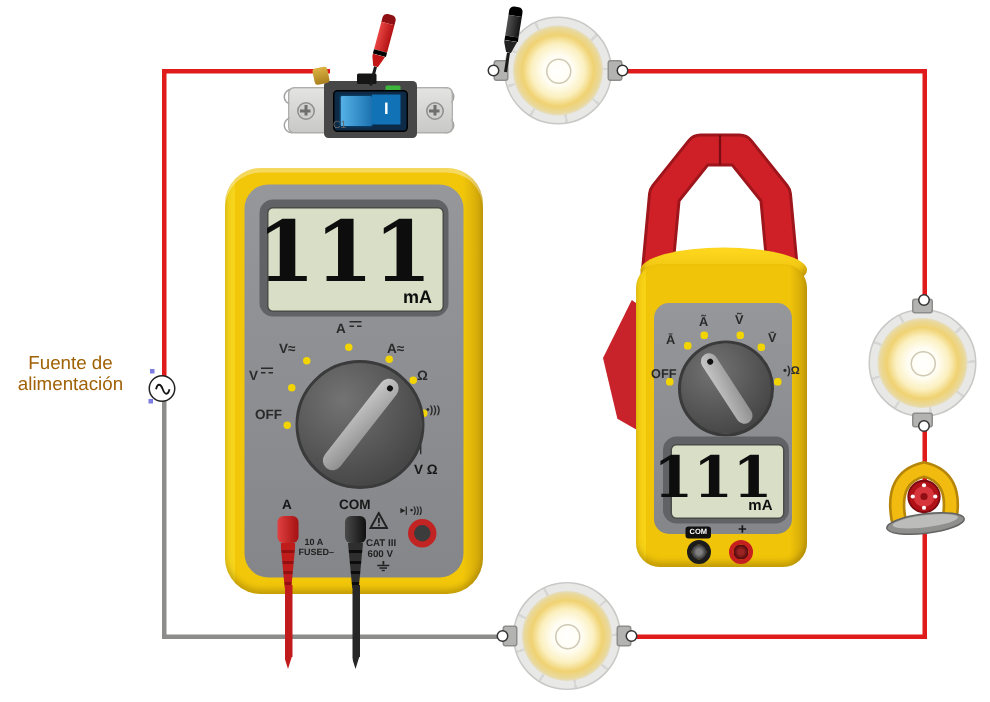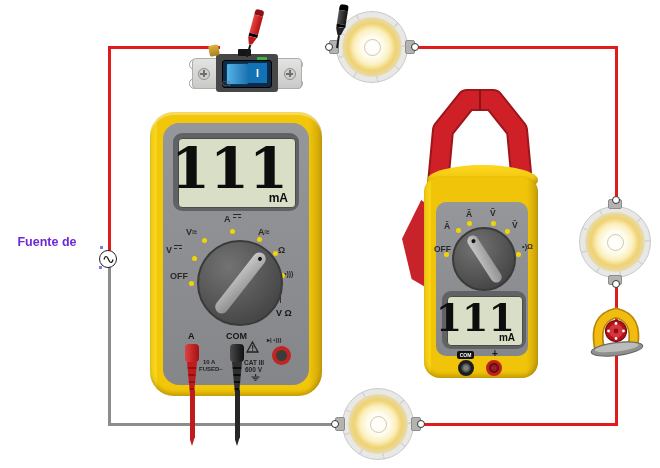--- a/index.html
+++ b/index.html
@@ -9,21 +9,21 @@
   
   .wire{position:absolute;}
   .wire.red{background:#e01b1b;}
   .wire.gray{background:#8c8c8a;}
   
   .src{position:absolute;left:99px;top:250px;width:16px;height:16px;border:1.6px solid #222;
        border-radius:50%;background:#fff;display:flex;align-items:center;justify-content:center;}
   .srcdot{position:absolute;width:3px;height:3px;background:#7d7de0;}
   
   .power-label{position:absolute;left:0px;top:235px;width:94px;text-align:center;
-               font-weight:bold;font-size:12.5px;line-height:14px;color:#6d28d9;}
+               font-weight:normal;font-size:12.5px;line-height:14px;color:#a16207;}
   
   .bulb{position:absolute;width:72px;height:72px;}
   .bulb-outer{position:absolute;inset:0;border-radius:50%;border:1px solid #c8c8c6;
       background:repeating-conic-gradient(from 8deg,#e8e8e6 0 38deg,#d7d7d5 38deg 41deg);}
   .bulb-glow{position:absolute;inset:6px;border-radius:50%;
       background:radial-gradient(circle,#ffffff 0%,#fffdf2 24%,#fbf0c0 42%,#f0d272 56%,#ead898 66%,#e2e2df 74%,rgba(226,226,223,0) 79%);}
   .bulb-center{position:absolute;left:28px;top:28px;width:15px;height:15px;border-radius:50%;
       border:1px solid rgba(160,150,115,.5);}
   .tab{position:absolute;background:#b3b3b1;border:1px solid #8d8d8b;border-radius:2px;}
   .tab.h{width:8px;height:12px;top:29px;}
@@ -119,20 +119,21 @@
   <div class="wire red" style="left:108px;top:46px;width:3px;height:206px"></div>
   <div class="wire gray" style="left:108px;top:266px;width:2.5px;height:159px"></div>
   <div class="wire gray" style="left:108px;top:423px;width:236px;height:2.5px"></div>
   <div class="wire red" style="left:406px;top:46px;width:212px;height:3px"></div>
   <div class="wire red" style="left:615px;top:46px;width:3px;height:163px"></div>
   <div class="wire red" style="left:615px;top:276px;width:3px;height:150px"></div>
   <div class="wire red" style="left:410px;top:423px;width:208px;height:3px"></div>
 
   <div class="power-label">
     <div>Fuente de</div>
+    <div>alimentación</div>
   </div>
   <div class="srcdot" style="left:100px;top:246px"></div>
   <div class="srcdot" style="left:99px;top:266px"></div>
   <div class="src">
     <svg width="11" height="9" viewBox="0 0 11 9">
       <path d="M1,4.5 C2,0.5 4,0.5 5.5,4.5 C7,8.5 9,8.5 10,4.5" stroke="#111" stroke-width="1.2" fill="none"></path>
     </svg>
   </div>
 
   <div class="bulb" style="left:336px;top:11px">

